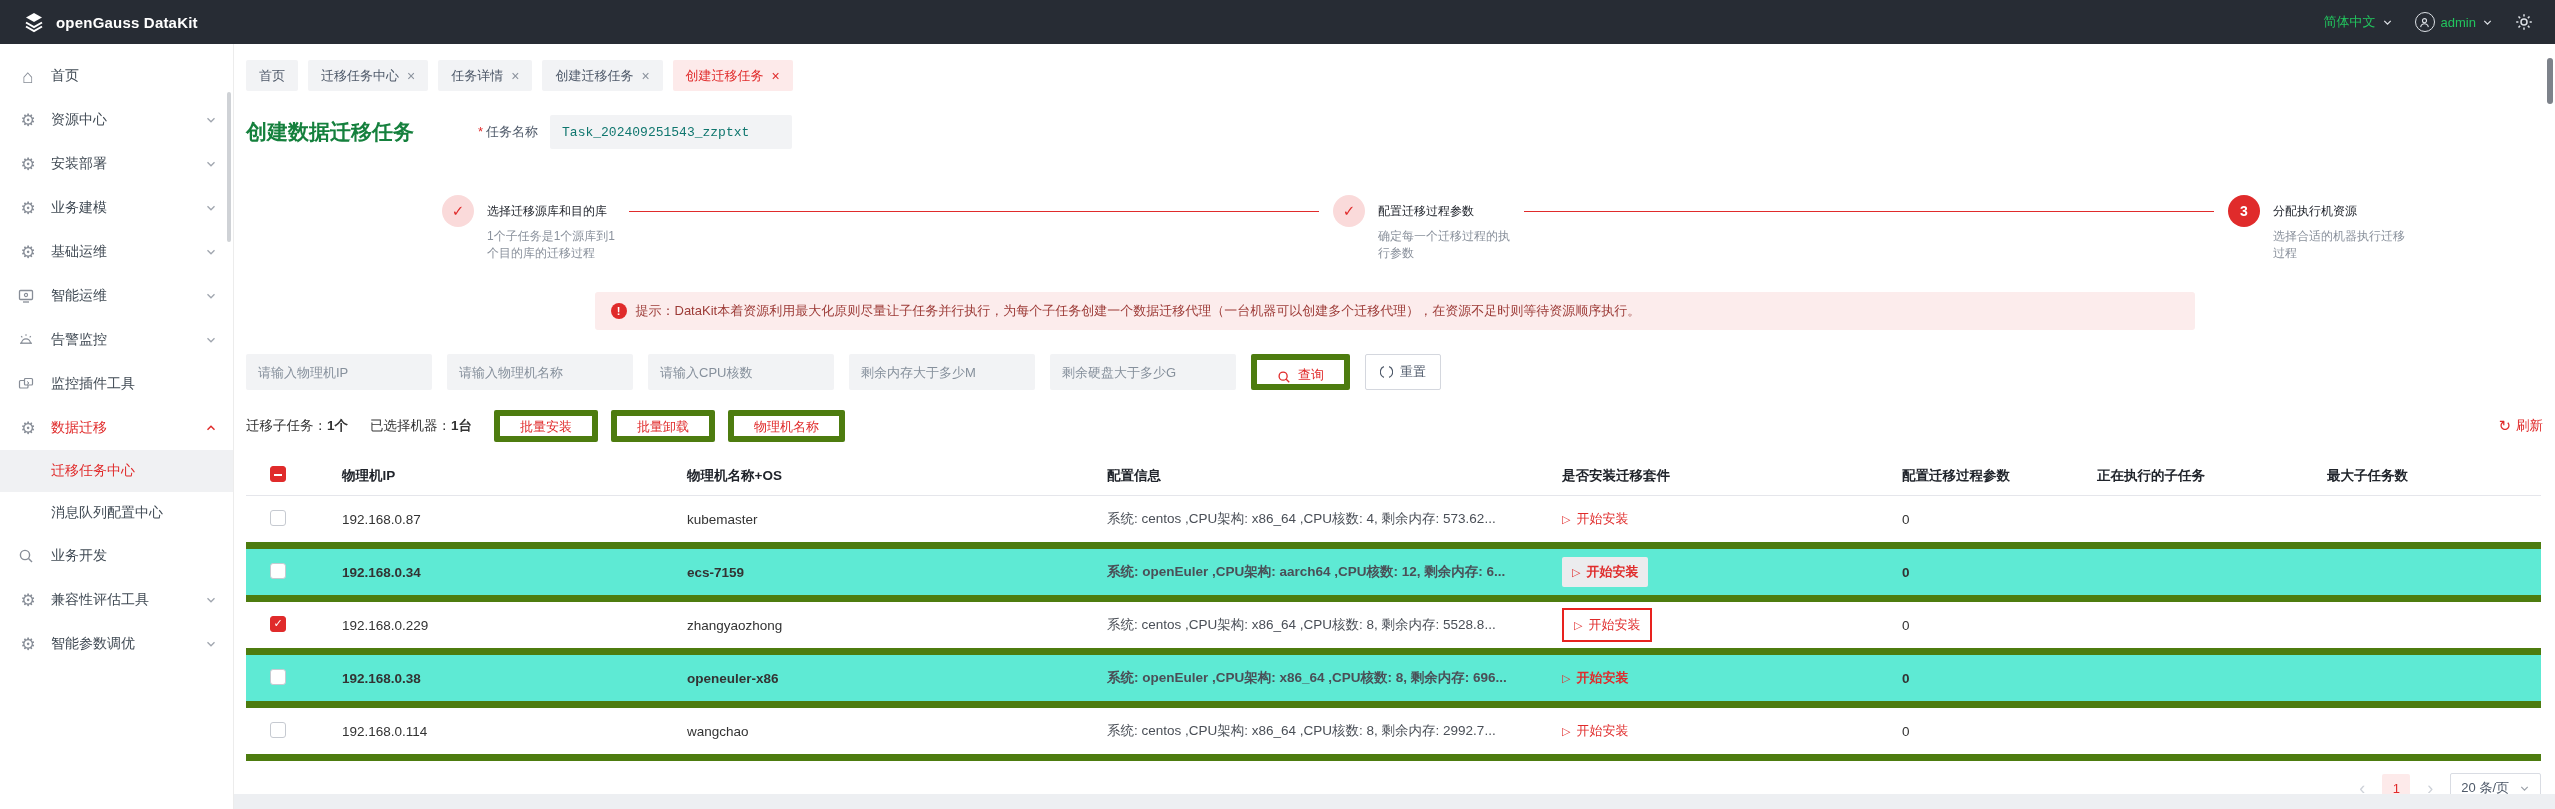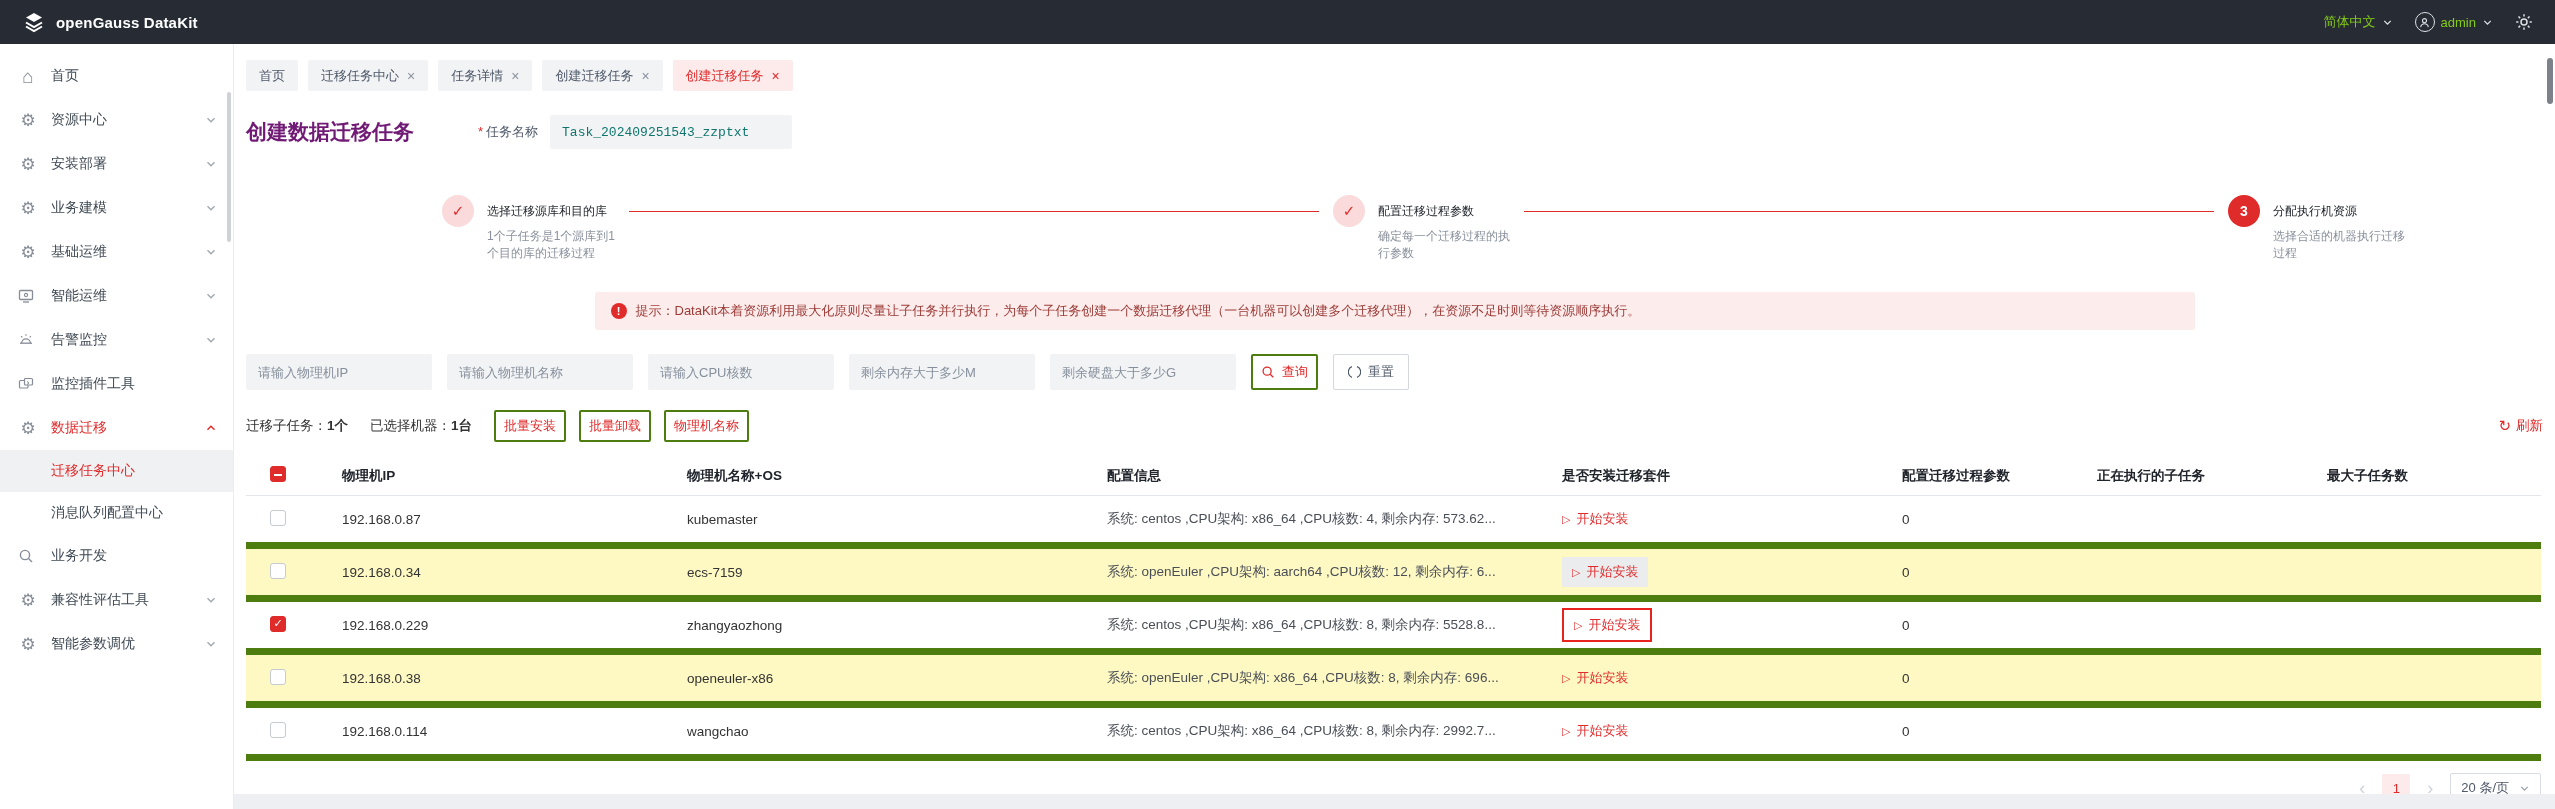--- a/index.html
+++ b/index.html
@@ -4,21 +4,21 @@
 <style>
   * { margin:0; padding:0; box-sizing:border-box; }
   html,body { width:2555px; height:809px; overflow:hidden; }
   body { font-family:"Liberation Sans","DejaVu Sans",sans-serif; background:#fff; color:#333; }
   .page { position:relative; width:2555px; height:809px; }
 
   
   .topbar { position:absolute; top:0; left:0; right:0; height:44px; background:#272c34;
             display:flex; align-items:center; justify-content:space-between; padding:8px 22px; }
   .brand { display:flex; align-items:center; gap:10px; color:#fff; font-size:15px; font-weight:600; letter-spacing:.2px; }
-  .top-right { display:flex; align-items:center; gap:22px; color:#84cc16; font-size:13px; }
+  .top-right { display:flex; align-items:center; gap:22px; color:#22c55e; font-size:13px; }
   .top-item { display:flex; align-items:center; gap:6px; cursor:pointer; }
   .avatar-circle { width:20px; height:20px; border-radius:50%; border:1.4px solid #dde1e6;
                    display:flex; align-items:center; justify-content:center; }
 
   
   .sidebar { position:absolute; top:44px; left:0; width:234px; bottom:0; background:#fff;
              border-right:1px solid #ececec; padding-top:10px; font-size:14px; color:#404a54; }
   .side-item { height:44px; display:flex; align-items:center; padding:0 16px 0 18px; cursor:pointer; gap:13px; }
   .si-icon { width:20px; text-align:center; color:#878d97; font-size:17px; line-height:1; flex:0 0 20px; }
   .si-label { flex:1; white-space:nowrap; }
@@ -36,21 +36,21 @@
   
   .tabs { display:flex; gap:10px; padding:16px 0 0 12px; }
   .tab { height:31px; background:#f2f3f5; color:#4e5969; font-size:13px; display:flex; align-items:center;
          gap:8px; padding:0 13px; border-radius:2px; cursor:pointer; white-space:nowrap; }
   .tab .tab-x { color:#8a919c; font-size:14px; }
   .tab.active { background:#fdeaea; color:#e02b2b; }
   .tab.active .tab-x { color:#e02b2b; }
 
   
   .title-row { display:flex; align-items:center; margin:24px 0 0 12px; }
-  .page-title { font-size:21px; font-weight:700; color:#701a75; }
+  .page-title { font-size:21px; font-weight:700; color:#15803d; }
   .task-label { margin-left:64px; font-size:13px; color:#4e5969; }
   .req { color:#e02b2b; margin-right:3px; font-size:13px; }
   .task-input { margin-left:12px; width:242px; height:34px; background:#f2f3f5; border:none; border-radius:2px;
                 font-size:13px; color:#0f766e; padding:0 12px; font-family:Liberation Mono, monospace; }
 
   
   .steps { display:flex; align-items:flex-start; margin:46px 0 0 0; padding:0 150px 0 208px; }
   .step { display:flex; gap:13px; flex:0 0 auto; }
   .step-circle { width:32px; height:32px; border-radius:50%; flex:0 0 32px;
                  display:flex; align-items:center; justify-content:center; font-size:15px; }
@@ -66,38 +66,38 @@
   .notice-icon { width:16px; height:16px; border-radius:50%; background:#e02b2b; color:#fff; flex:0 0 16px;
                  display:flex; align-items:center; justify-content:center; font-size:11px; font-weight:700; }
 
   
   .filters { display:flex; align-items:center; gap:15px; margin:24px 0 0 12px; }
   .filter-input { width:186px; height:36px; background:#f2f3f5; border:none; border-radius:2px;
                   font-size:13px; padding:0 12px; color:#333; font-family:inherit; }
   .filter-input::placeholder { color:#86909c; opacity:1; }
   .btn { display:inline-flex; align-items:center; justify-content:center; gap:7px; height:36px;
          background:#fff; border-radius:2px; font-size:13px; cursor:pointer; font-family:inherit; }
-  .btn-red-outline { border:2px solid #4d7c0f; color:#e02b2b; padding:0 8px; }
+  .btn-red-outline { border:6px solid #4d7c0f; color:#e02b2b; padding:0 20px;align-items:flex-end; }
   .btn-gray-outline { border:1px solid #d4d7de; color:#4e5969; padding:0 14px; }
 
   
   .toolbar { display:flex; align-items:center; margin:20px 12px 0 12px; font-size:13.5px; color:#333; }
   .tb-stat { margin-right:22px; }
   .tb-stat b { font-weight:700; }
   .toolbar .btn { height:32px; margin-right:13px; }
   .tb-refresh { margin-left:auto; color:#e02b2b; font-size:13.5px; display:flex; align-items:center; gap:5px; cursor:pointer; }
   .tb-refresh .ricon { font-size:15px; }
 
   
   .table { margin:14px 14px 0 12px; }
   .trow { display:grid; grid-template-columns:80px 345px 420px 455px 340px 195px 230px 1fr;
           align-items:center; }
   .thead { height:40px; border-bottom:1px solid #e5e6eb; font-weight:700; color:#20242b; font-size:13.5px; }
   .tbody-row { height:53px; border-bottom:7px solid #4d7c0f; font-size:13.5px; color:#333; }
-  .tbody-row.alt { background:#fef9c3; }
+  .tbody-row.alt { background:#5eead4;font-weight:bold; }
   .cell { padding-left:16px; overflow:hidden; white-space:nowrap; text-overflow:ellipsis; }
   .cell.cb-cell { padding-left:24px; }
   .config-cell { color:#4a4f57; }
   .cb { width:16px; height:16px; border-radius:3px; border:1px solid #c6cad1; background:#fff; display:inline-block; position:relative; cursor:pointer; }
   .cb.indeterminate { background:#e02b2b; border-color:#e02b2b; }
   .cb.indeterminate::after { content:""; position:absolute; left:3px; right:3px; top:6.5px; height:2px; background:#fff; }
   .cb.checked { background:#e02b2b; border-color:#e02b2b; }
   .cb.checked::after { content:"✓"; position:absolute; left:2.5px; top:0.5px; color:#fff; font-size:11px; font-weight:700; }
   .install-link { display:inline-flex; align-items:center; gap:6px; color:#e02b2b; font-size:13px; cursor:pointer; white-space:nowrap; }
   .install-link .play { font-size:11px; }

